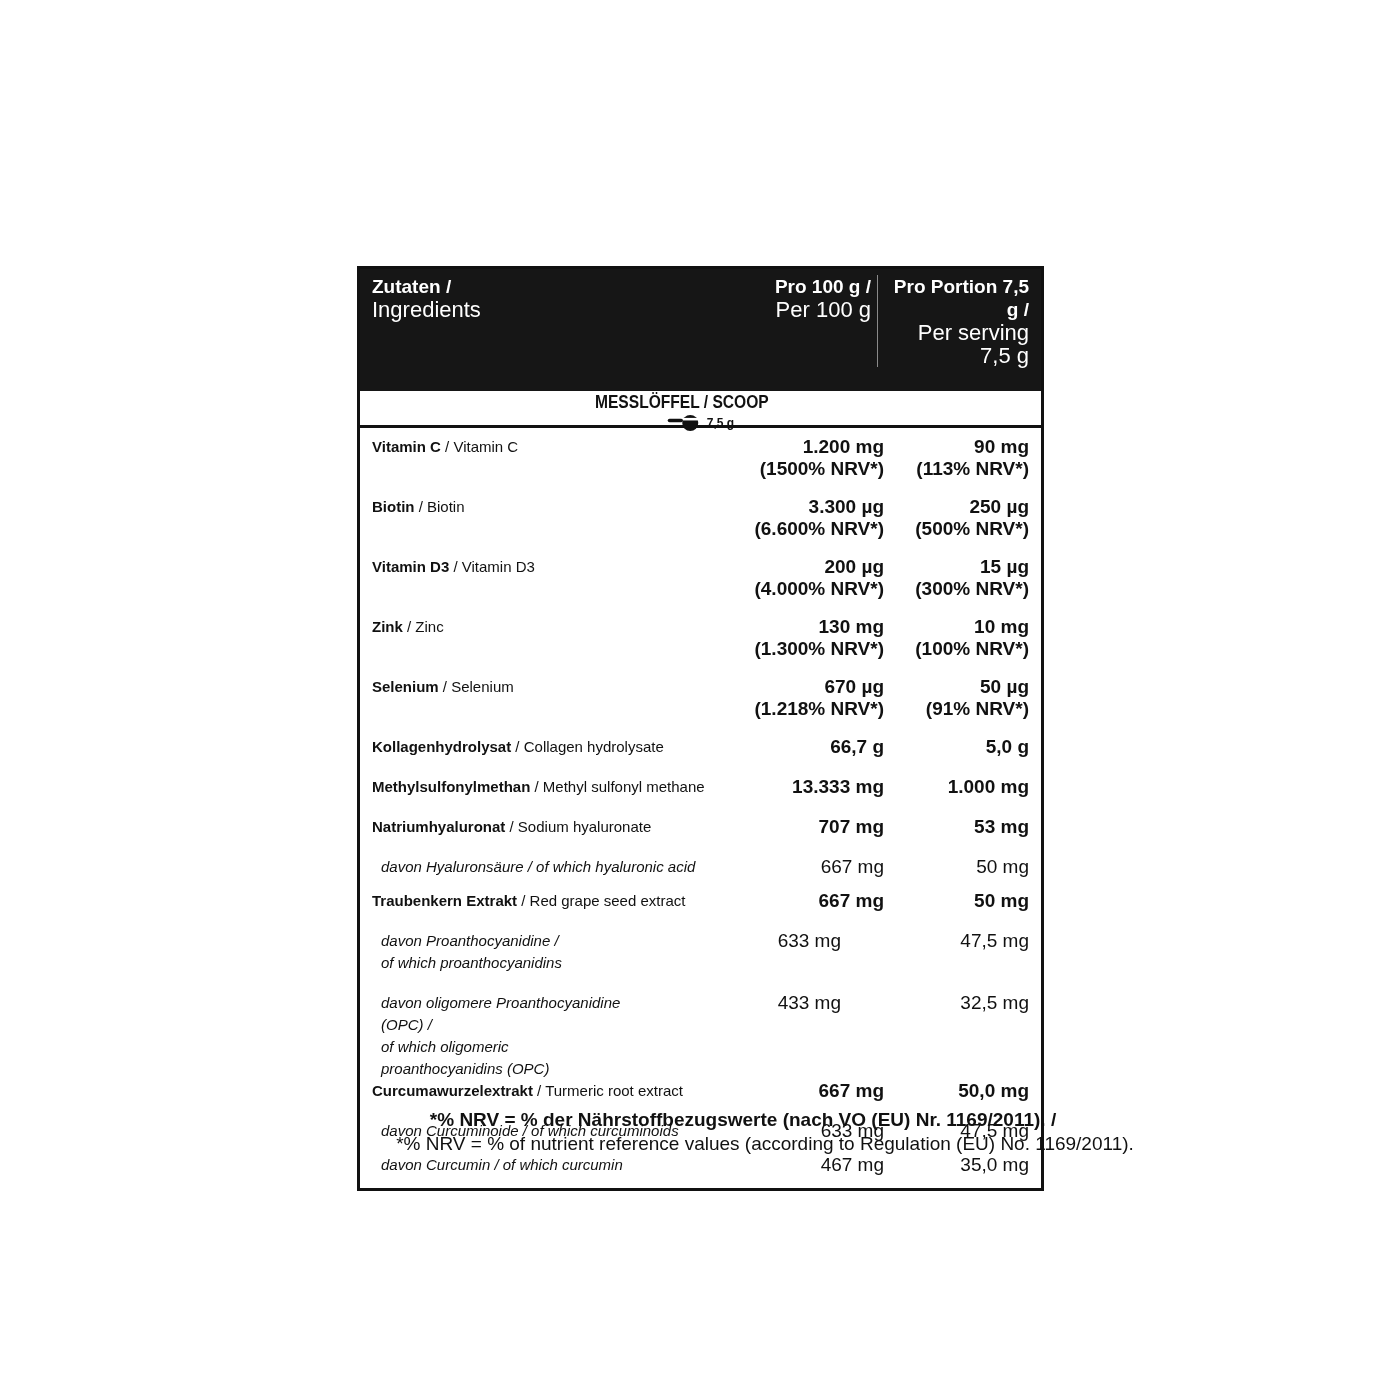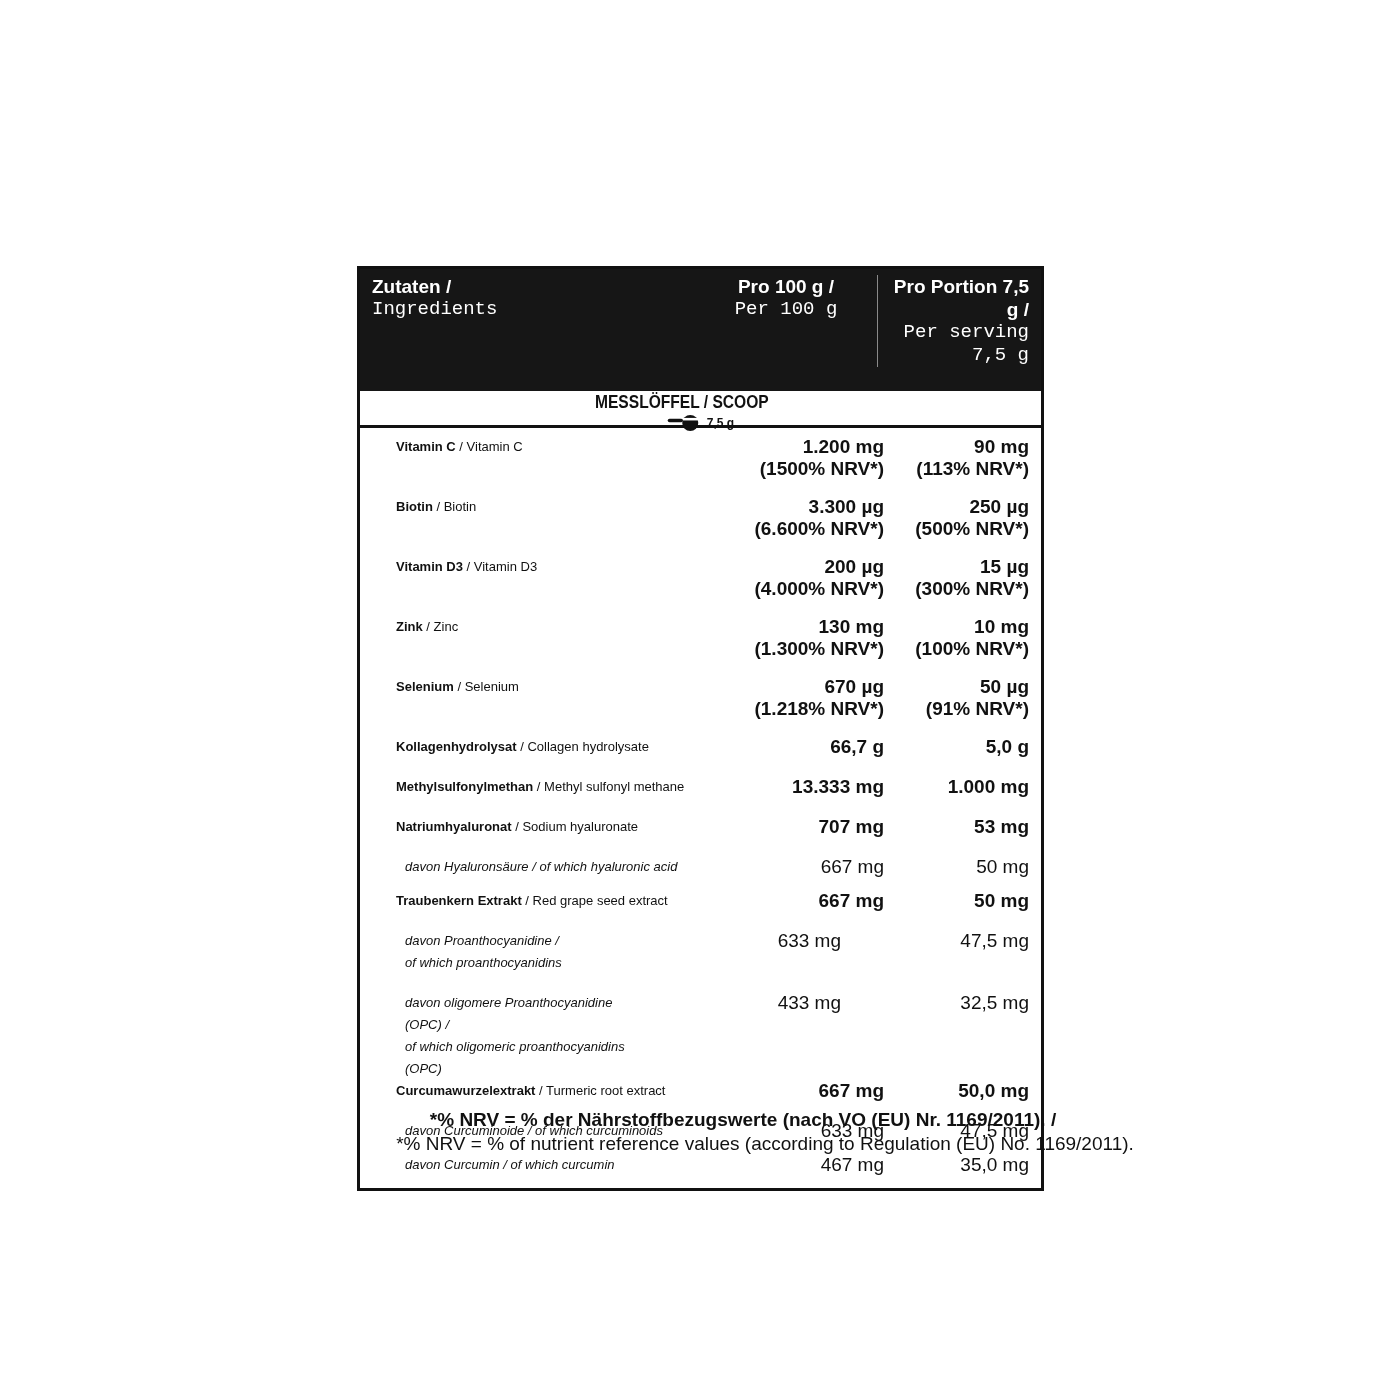--- a/index.html
+++ b/index.html
@@ -11,42 +11,42 @@
   .ntable{
     position:absolute;left:357px;top:266px;width:687px;
     border:3px solid #111;box-sizing:border-box;background:#fff;
   }
   
   .thead{
     display:flex;align-items:stretch;background:#161616;color:#fff;
     padding:6px 12px 24px 12px;
   }
   .thead .th-l{flex:1;}
-  .thead .th-c2{width:170px;text-align:center;}
+  .thead .th-c2{width:170px;text-align:right;}
   .thead .th-c3{width:145px;text-align:right;border-left:1px solid #8a8a8a;padding-left:6px;margin-left:6px;}
   .th-line1{font-weight:700;font-size:19px;line-height:23px;}
-  .th-line2{font-weight:400;font-size:19px;line-height:23px;font-family:Liberation Mono, monospace;}
+  .th-line2{font-weight:400;font-size:22px;line-height:23px;}
   
   .scooprow{
     display:flex;align-items:center;height:34px;padding:0 12px;
     border-bottom:3px solid #111;background:#fff;flex-direction:column;
   }
   .scoop-label{
     flex:1;font-weight:700;font-size:19px;
     transform:scaleX(.82);transform-origin:left center;white-space:nowrap;
   }
   .scoop-right{display:flex;align-items:center;gap:8px;font-weight:700;font-size:12px;}
   
   .tbody{padding:8px 0 0 0;}
   .row{display:flex;align-items:flex-start;padding:0 12px;box-sizing:border-box;}
   .r-nrv{min-height:60px;}
   .r-main{min-height:40px;}
   .r-sub{min-height:34px;}
   .r-sub2{min-height:62px;gap:43px;}
-  .c-label{flex:1;font-size:13px;line-height:22px;margin-left:24px;}
+  .c-label{flex:1;font-size:15px;line-height:22px;}
   .c2{width:170px;text-align:right;font-size:19px;line-height:22px;}
   .c3{width:145px;text-align:right;font-size:19px;line-height:22px;}
   .r-nrv .c2,.r-nrv .c3,.r-main .c2,.r-main .c3{font-weight:700;}
   .r-sub .c-label,.r-sub2 .c-label{font-style:italic;padding-left:9px;}
   .b{font-weight:700;}
   
   .footnote{
     position:absolute;left:0;top:1108px;width:1400px;text-align:center;
     font-size:19px;line-height:24px;margin-left:43px;
   }

